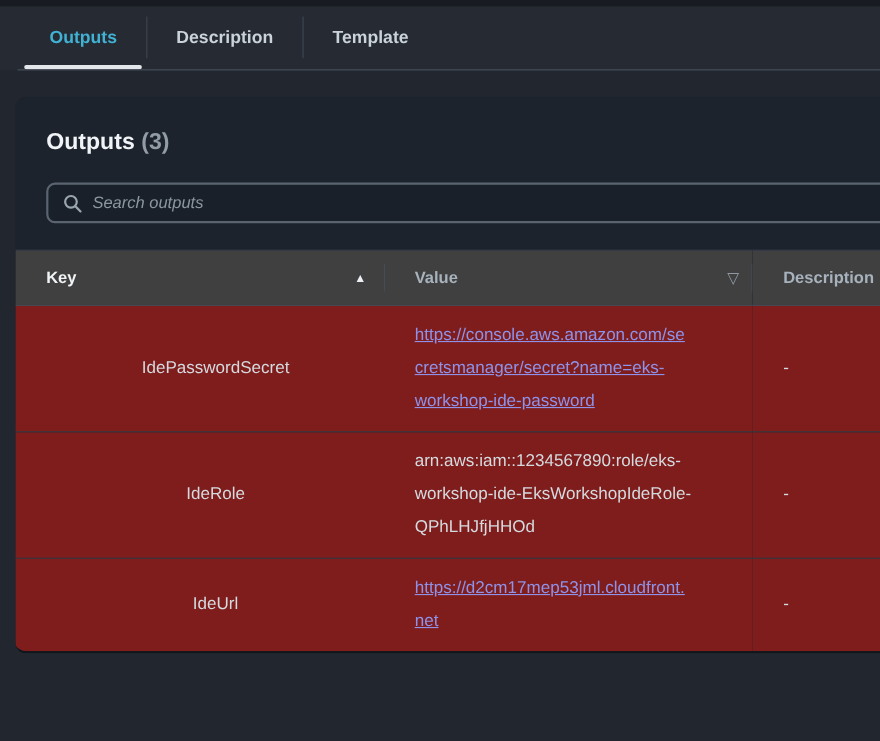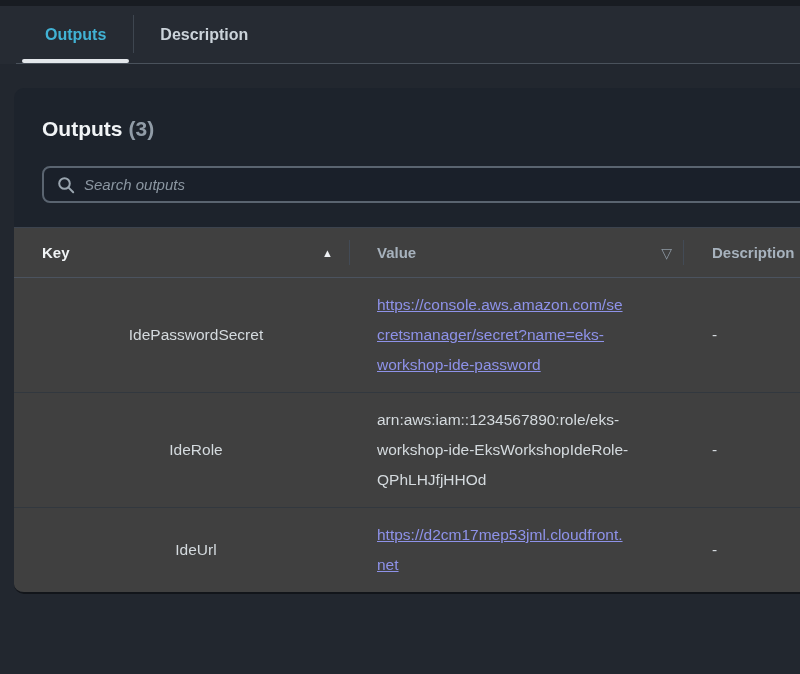--- a/index.html
+++ b/index.html
@@ -139,21 +139,21 @@
     align-items: center;
     justify-content: space-between;
   }
   th.col-key .th-inner   { padding: 0 17px 0 28px; color: #f1f4f6; }
   th.col-value .th-inner { padding: 0 12px 0 27px; color: #a7b2bd; text-align: center; }
   th.col-desc .th-inner  { padding: 0 13px 0 28px; color: #a7b2bd; }
   .sort-asc  { font-size: 11px; color: #eef1f4; }
   .sort-down { font-size: 14px; color: #8f9aa5; }
 
   tbody td {
-    background: #404040;
+    background: #7f1d1d;
     font-size: 15.5px;
     color: #d4dade;
     line-height: 30px;
     vertical-align: middle;
   }
   tbody tr + tr td { border-top: 1px solid #32383f; }
   td.cell-key  { padding-left: 28px; text-align: center; }
   td.cell-value {
     padding: 12px 55px 12px 27px;
     vertical-align: middle;
@@ -168,20 +168,21 @@
   }
 </style>
 </head>
 <body>
 
 <div class="top-strip"></div>
 
 <div class="tabbar">
   <div class="tab active">Outputs</div>
   <div class="tab">Description</div>
+  <div class="tab">Template</div>
   <div class="tabbar-line"></div>
 </div>
 
 <div class="panel">
   <div class="panel-head">
     <div class="panel-title">
       <span>Outputs</span><span class="count">(3)</span>
     </div>
     <div class="searchbox">
       <span class="mag">

